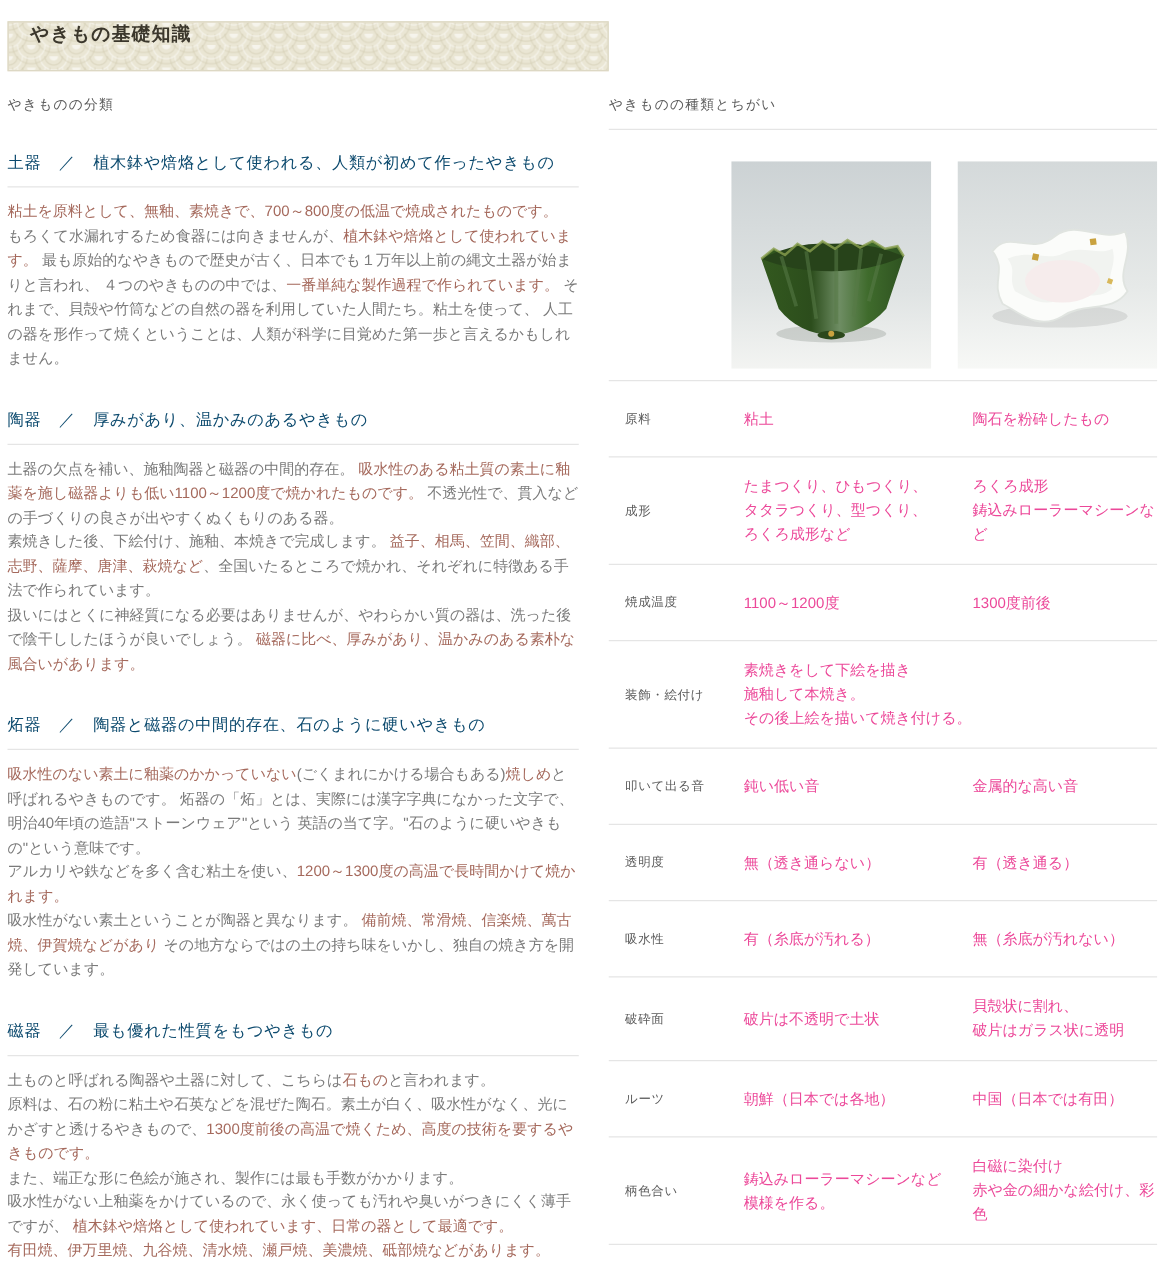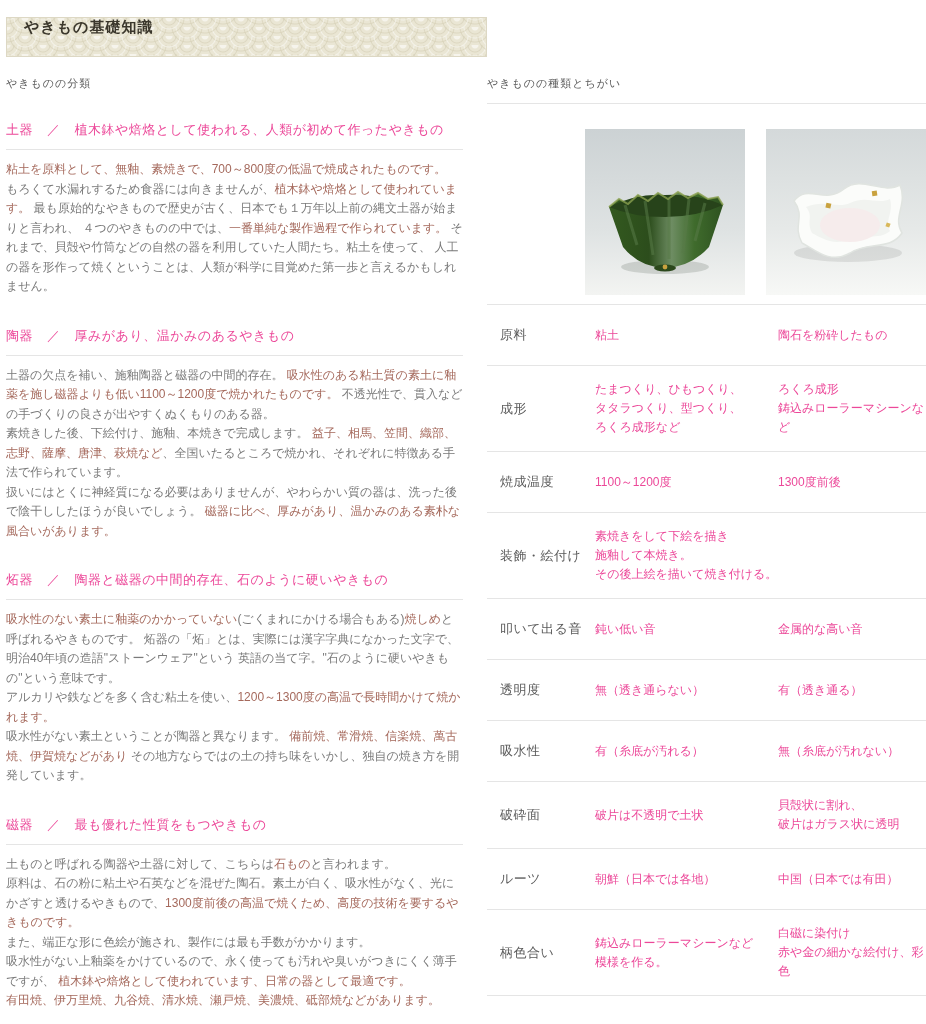--- a/index.html
+++ b/index.html
@@ -28,34 +28,34 @@
 
   
   .left-col{position:absolute;left:6px;top:62px;width:457px;}
   .right-col{position:absolute;left:487px;top:62px;width:439px;}
 
   .col-title{font-size:11px;font-weight:normal;color:#5a5a5a;margin:14px 0 0 0;letter-spacing:1px;}
   .title-divider{border-bottom:1px solid #e5e5e5;margin-top:12px;}
 
   
   .section{margin-top:30px;}
-  .section-heading{font-size:13px;color:#ec4899;letter-spacing:.5px;}
+  .section-heading{font-size:13px;color:#0c4a6e;letter-spacing:.5px;}
   .section-heading .sep{margin:0 14px;}
   .section-divider{border-bottom:1px solid #e5e5e5;margin-top:10px;}
   .section-para{font-size:12px;line-height:19.5px;color:#7a7a7a;margin-top:10px;white-space:pre-line;}
   .section-para .accent{color:#a5695c;}
 
   
   .photos{margin:25px 0 0 98px;display:flex;gap:21px;}
   .photo{width:160px;height:166px;display:block;}
 
   
   .ctable{margin-top:9px;border-top:1px solid #e5e5e5;}
   .crow{display:flex;align-items:center;border-bottom:1px solid #e5e5e5;padding:14px 0 14px 13px;box-sizing:border-box;min-height:61px;}
-  .clabel{width:95px;flex:0 0 95px;font-size:13px;color:#5a5a5a;letter-spacing:.5px;}
+  .clabel{width:95px;flex:0 0 95px;font-size:10px;color:#5a5a5a;letter-spacing:.5px;}
   .ccell{font-size:12px;color:#ec4899;line-height:19px;white-space:pre-line;}
   .ccell.c1{width:183px;flex:0 0 183px;padding-right:10px;box-sizing:border-box;}
   .ccell.c2{flex:1;}
 </style>
 </head>
 <body>
 
 <div class="page">
 
   <div class="banner">

